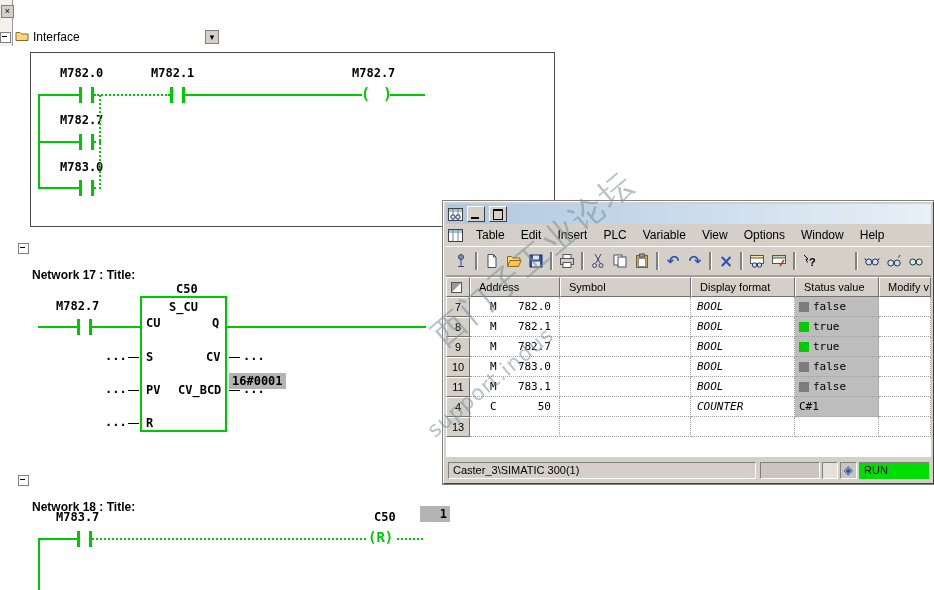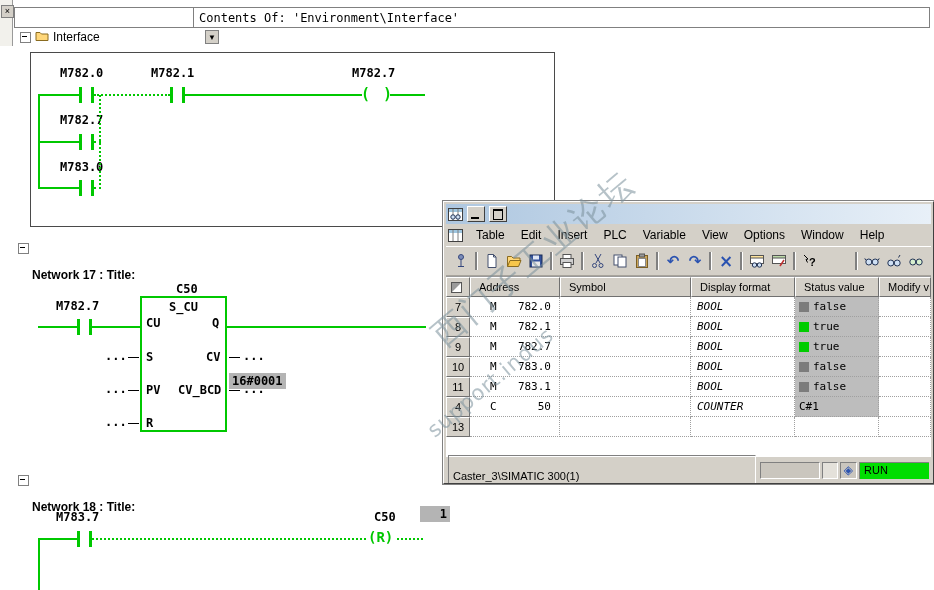--- a/index.html
+++ b/index.html
@@ -7,21 +7,21 @@
         font-family:"Liberation Sans",sans-serif;color:#000;}
 
   
   .left-strip{position:absolute;left:0;top:0;width:12px;height:46px;border-right:1px solid #9a9a9a;background:#f2f1ec;}
   .xbtn{position:absolute;left:1px;top:5px;width:11px;height:11px;border:1px solid #808080;background:#d4d0c8;
         font:9px/10px "Liberation Sans",sans-serif;text-align:center;}
   .top-header{position:absolute;left:14px;top:7px;width:916px;height:21px;background:#fff;
         border:1px solid #808080;display:flex;align-items:center;box-sizing:border-box;}
   .th-left{width:178px;height:100%;border-right:1px solid #808080;}
   .th-right{padding-left:5px;font:12px "DejaVu Sans Mono",monospace;white-space:pre;}
-  .tree-row{position:absolute;left:20px;top:30px;height:16px;overflow:hidden;display:flex;align-items:flex-start;gap:4px;
+  .tree-row{position:absolute;left:0;top:30px;height:16px;overflow:hidden;display:flex;align-items:flex-start;gap:4px;
         font:12px "Liberation Sans",sans-serif;}
   .expbox{width:9px;height:9px;border:1px solid #808080;position:relative;background:#fff;margin-top:2px;}
   .expbox i{position:absolute;left:1px;top:3px;width:5px;height:1px;background:#000;}
   .mini-dd{position:absolute;left:205px;top:30px;width:14px;height:14px;background:#d4d0c8;border:1px solid #808080;
         font:8px/13px "Liberation Sans",sans-serif;text-align:center;box-sizing:border-box;}
 
   
   .lab{position:absolute;font:bold 12px "DejaVu Sans Mono",monospace;white-space:pre;text-align:right;}
   .nt{position:absolute;font:bold 12px "Liberation Sans",sans-serif;white-space:pre;margin-top:28px;}
   .collapse{position:absolute;width:9px;height:9px;border:1px solid #808080;background:#fff;}
@@ -70,21 +70,21 @@
   .rn{justify-content:center;}
   .corner-ic{width:9px;height:9px;border:1px solid #555;background:linear-gradient(135deg,#9a9a9a 49%,#fff 51%);margin-left:4px;}
   .tc{background:#fff;border-right:1px dotted #a0a0a0;border-bottom:1px dotted #a0a0a0;box-sizing:border-box;
         display:flex;align-items:center;font:11px "DejaVu Sans Mono",monospace;white-space:pre;overflow:hidden;}
   .tc.addr{padding:0 8px 0 20px;justify-content:space-between;}
   .tc.fmt,.tc.sym{padding-left:6px;font-style:italic;}
   .tc.st{padding-left:4px;gap:4px;}
   .tc.statgray{background:#bdbdbd;}
   .sq{width:10px;height:10px;flex:0 0 10px;}
   .sb{height:22px;flex:0 0 22px;display:flex;align-items:center;gap:2px;padding:2px 2px 0 2px;border-top:1px solid #fff;}
-  .sb-path{width:318px;height:17px;box-sizing:border-box;padding:14px 4px;font:11px "Liberation Sans",sans-serif;
+  .sb-path{width:318px;height:17px;box-sizing:border-box;padding:1px 4px;font:11px "Liberation Sans",sans-serif;
         border-top:1px solid #808080;border-left:1px solid #808080;border-right:1px solid #fff;border-bottom:1px solid #fff;
         white-space:pre;overflow:hidden;}
   .sb-spacer{flex:1;}
   .sb-seg{height:17px;box-sizing:border-box;background:#cac6be;
         border-top:1px solid #808080;border-left:1px solid #808080;border-right:1px solid #fff;border-bottom:1px solid #fff;
         display:flex;align-items:center;justify-content:center;}
   .sb-seg.light{background:#e4e1da;}
   .diamond{font:12px "DejaVu Sans",sans-serif;color:#2a52b0;}
   .sb-run{height:17px;box-sizing:border-box;width:72px;background:#00dd00;padding:1px 4px;
         font:11px "Liberation Sans",sans-serif;border-top:1px solid #808080;border-left:1px solid #808080;white-space:pre;}
@@ -95,24 +95,20 @@
   .wm1{left:452px;top:312px;font-size:33px;letter-spacing:3px;}
   .wm2{left:438px;top:418px;font-size:21px;letter-spacing:1px;}
 </style>
 </head>
 <body>
 
 <div id="root">
 
   <div class="left-strip">
     <div class="xbtn">×</div>
-  </div>
-  <div class="top-header">
-    <div class="th-left"></div>
-    <div class="th-right">Contents Of: 'Environment\Interface'</div>
   </div>
   <div class="tree-row">
     <span class="expbox">
         <i></i>
       </span>
     <svg width="14" height="12">
       <path d="M1 10.5V2.5h4l1.5 1.5H13v6.5z" fill="#ffd77a" stroke="#8a6b1f"></path>
     </svg>
     <span>Interface</span>
   </div>

